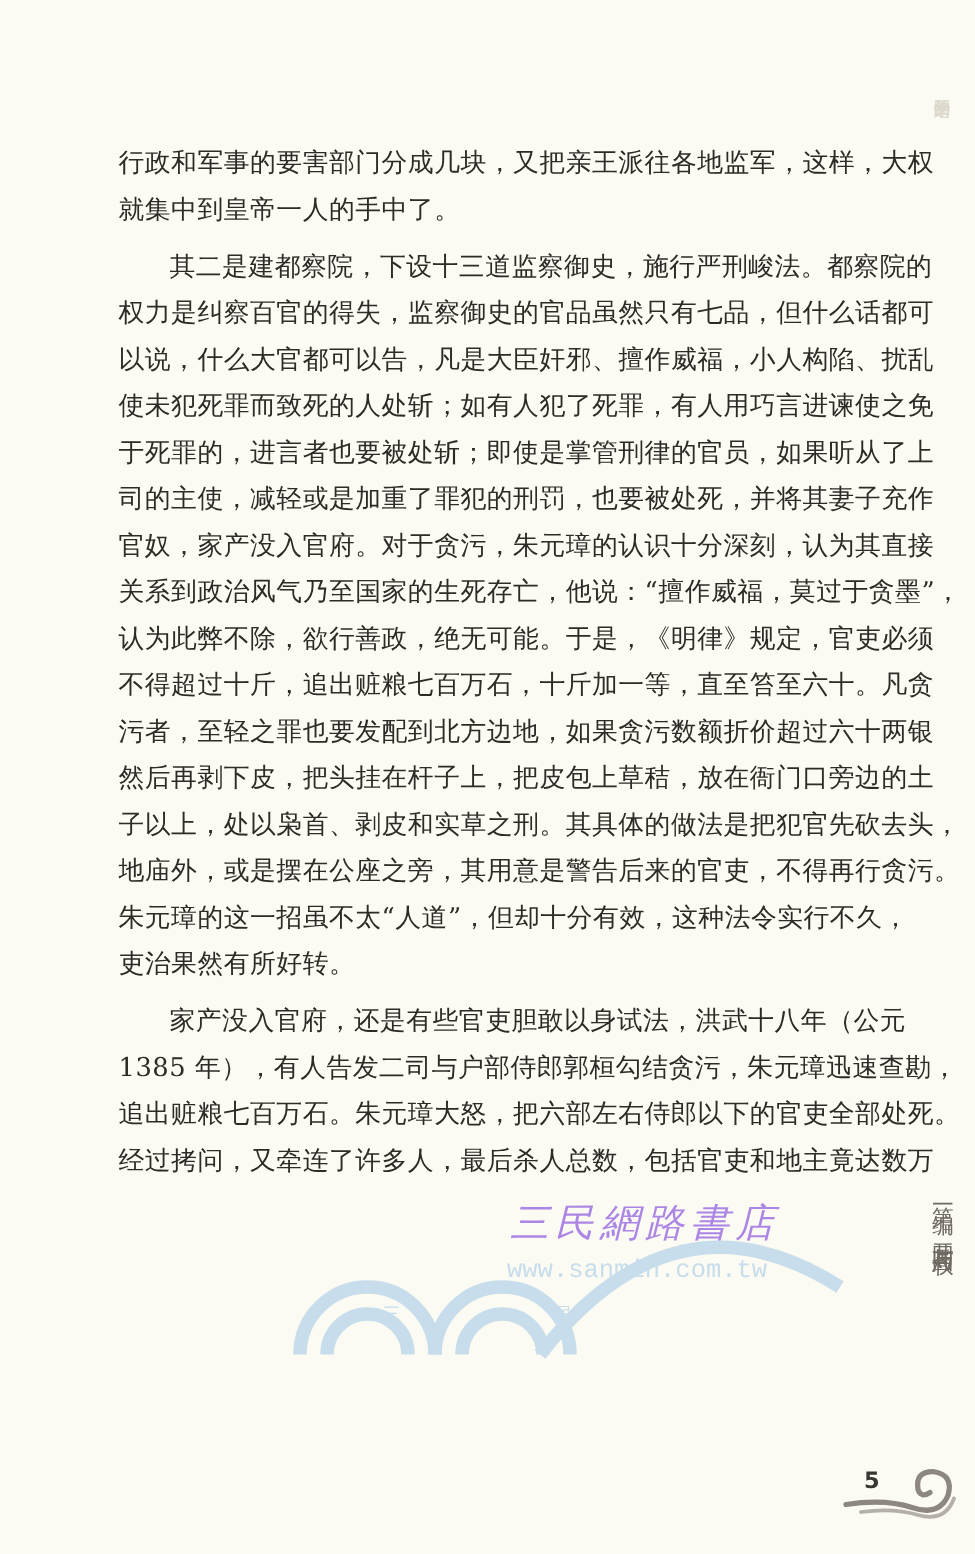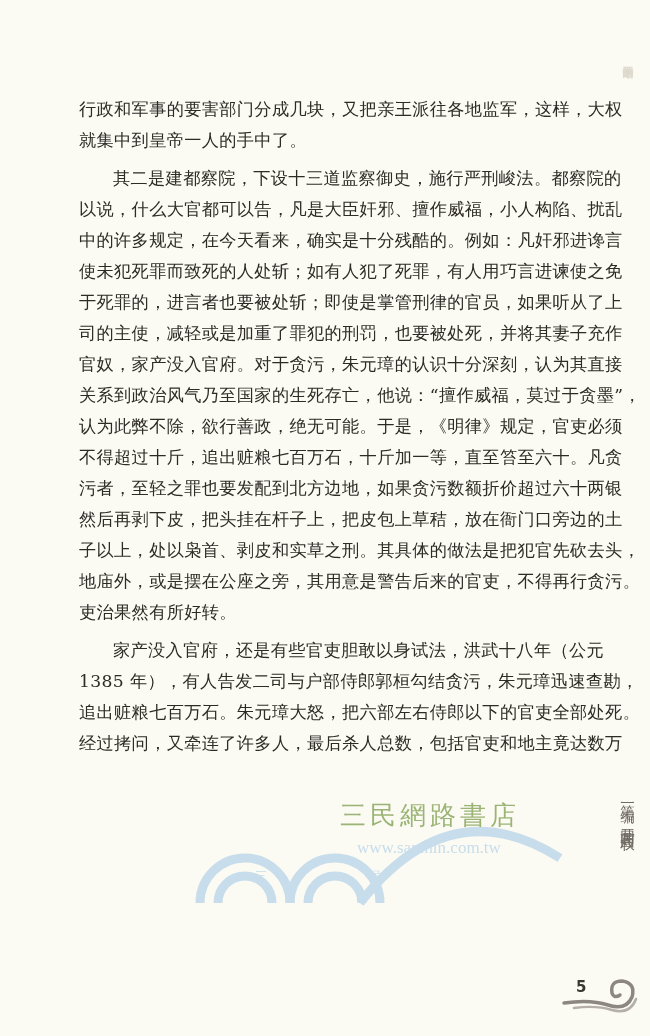--- a/index.html
+++ b/index.html
@@ -33,26 +33,26 @@
     position:absolute; left:617px; top:793px;
     width:20px; font-size:14.5px; line-height:19px;
     color:#6f6a62; text-align:center;
   }
   .side-label .gap { height:18px; }
   .watermark {
     position:absolute; left:190px; top:798px; width:380px; height:110px;
     pointer-events:none; opacity:0.55;
   }
   .watermark .wm-title {
-    position:absolute; left:150px; top:0px; font-size:26px; color:#4d7c0f;
-    letter-spacing:4px; font-family:"DejaVu Sans",sans-serif;
+    position:absolute; left:150px; top:0px; font-size:26px; color:#6d28d9;
+    letter-spacing:4px; font-family:"DejaVu Sans",sans-serif;font-style:italic;
   }
   .watermark .wm-url {
-    position:absolute; left:167px; top:40px; font-size:17px; color:#9dc6e5;
-    font-family:Liberation Serif, serif;
+    position:absolute; left:148px; top:40px; font-size:17px; color:#9dc6e5;
+    font-family:Liberation Mono, monospace;
   }
   .watermark .wm-c1 { position:absolute; left:65px; top:70px; font-size:12px; color:#9dc6e5; }
   .watermark .wm-c2 { position:absolute; left:180px; top:70px; font-size:12px; color:#9dc6e5; }
   .page-num {
     position:absolute; left:576px; top:978px;
     font-family:"DejaVu Sans",sans-serif; font-weight:bold;
     font-size:15px; color:#3a3632;
   }
   .cloud { position:absolute; left:560px; top:975px; width:80px; height:40px; }
 </style>
@@ -60,33 +60,34 @@
 <body>
 
 <div class="ghost-top">三十年来的治国之</div>
 
 <div class="page-text">
   <div class="para-gap" style="height:0"></div>
   <div class="line">行政和军事的要害部门分成几块，又把亲王派往各地监军，这样，大权</div>
   <div class="line last">就集中到皇帝一人的手中了。</div>
   <div class="para-gap"></div>
   <div class="line indent">其二是建都察院，下设十三道监察御史，施行严刑峻法。都察院的</div>
+  <div class="line">权力是纠察百官的得失，监察御史的官品虽然只有七品，但什么话都可</div>
   <div class="line">以说，什么大官都可以告，凡是大臣奸邪、擅作威福，小人构陷、扰乱</div>
-  <div class="line">中的许多规定，在今天看来，确实是十分残酷的。例如：凡奸邪进谗言</div>
   <div class="line">使未犯死罪而致死的人处斩；如有人犯了死罪，有人用巧言进谏使之免</div>
   <div class="line">于死罪的，进言者也要被处斩；即使是掌管刑律的官员，如果听从了上</div>
   <div class="line">司的主使，减轻或是加重了罪犯的刑罚，也要被处死，并将其妻子充作</div>
   <div class="line">官奴，家产没入官府。对于贪污，朱元璋的认识十分深刻，认为其直接</div>
   <div class="line">关系到政治风气乃至国家的生死存亡，他说：“擅作威福，莫过于贪墨”，</div>
   <div class="line">认为此弊不除，欲行善政，绝无可能。于是，《明律》规定，官吏必须</div>
   <div class="line">不得超过十斤，追出赃粮七百万石，十斤加一等，直至笞至六十。凡贪</div>
   <div class="line">污者，至轻之罪也要发配到北方边地，如果贪污数额折价超过六十两银</div>
   <div class="line">然后再剥下皮，把头挂在杆子上，把皮包上草秸，放在衙门口旁边的土</div>
   <div class="line">子以上，处以枭首、剥皮和实草之刑。其具体的做法是把犯官先砍去头，</div>
   <div class="line">地庙外，或是摆在公座之旁，其用意是警告后来的官吏，不得再行贪污。</div>
+  <div class="line">朱元璋的这一招虽不太“人道”，但却十分有效，这种法令实行不久，</div>
   <div class="line last">吏治果然有所好转。</div>
   <div class="para-gap"></div>
   <div class="line indent">家产没入官府，还是有些官吏胆敢以身试法，洪武十八年（公元</div>
   <div class="line">1385 年），有人告发二司与户部侍郎郭桓勾结贪污，朱元璋迅速查勘，</div>
   <div class="line">追出赃粮七百万石。朱元璋大怒，把六部左右侍郎以下的官吏全部处死。</div>
   <div class="line">经过拷问，又牵连了许多人，最后杀人总数，包括官吏和地主竟达数万</div>
 </div>
 
 <div class="watermark">
   <svg width="380" height="110" viewBox="0 0 380 110">

